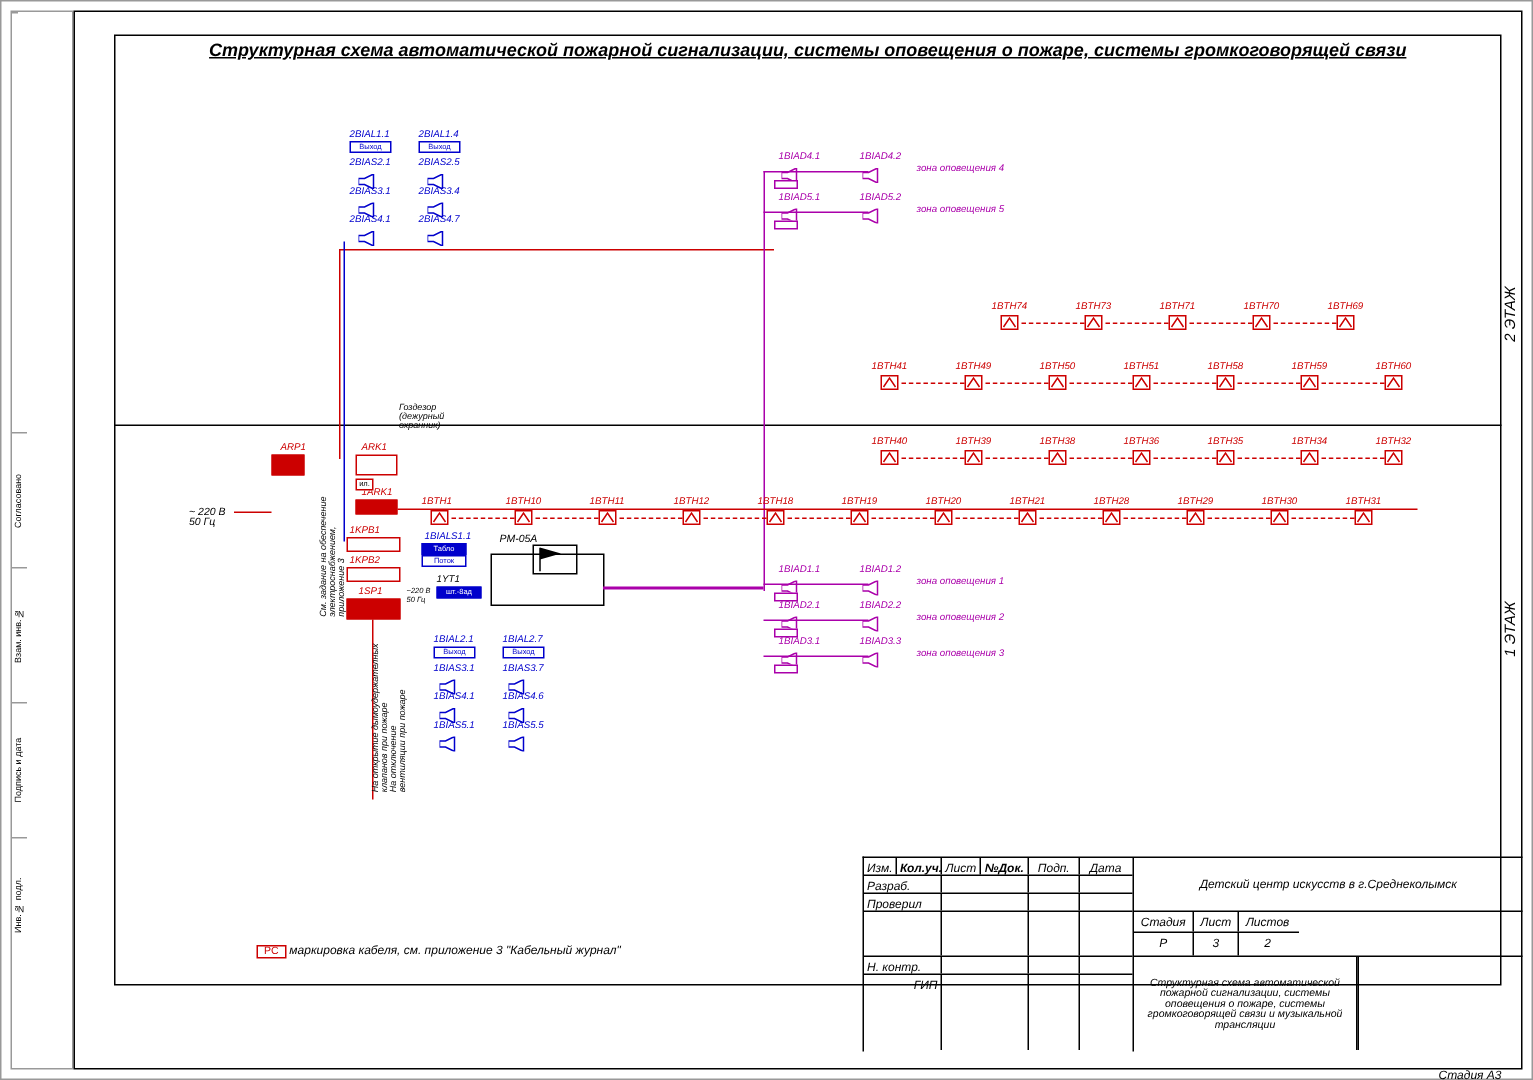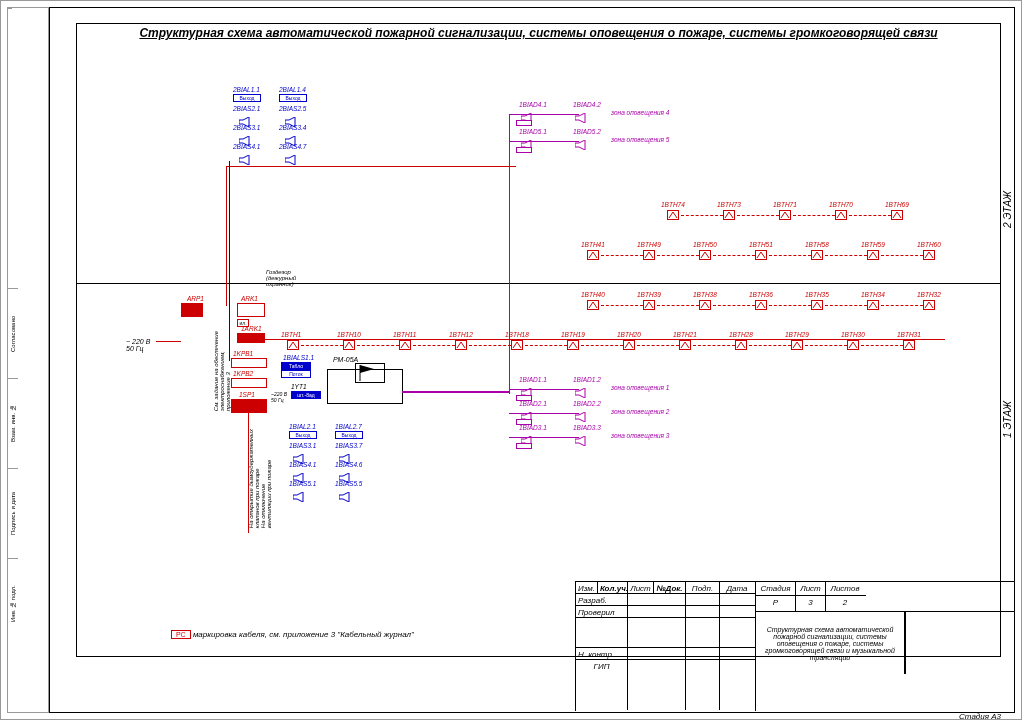--- a/index.html
+++ b/index.html
@@ -21,21 +21,21 @@
 .bbox{position:absolute;border:1px solid #00c;font-size:5px;text-align:center;background:#fff;color:#00c}
 .mbox{position:absolute;border:1px solid #a0a;background:#fff}
 .rfill{background:#c00;color:#fff}
 .bfill{background:#00c;color:#fff}
 .line-r{position:absolute;background:#c00}
 .line-b{position:absolute;background:#00c}
 .line-m{position:absolute;background:#a0a}
 .spk{position:absolute;width:14px;height:10px}
 .spk svg{width:100%;height:100%}
 .detector{position:absolute;width:12px;height:10px;border:1px solid #c00;display:flex;align-items:center;justify-content:center;color:#c00;font-size:7px}
-.title-block{position:absolute;right:6px;bottom:8px;width:440px;height:130px;border:1.5px solid #000;border-right:none;border-bottom:none;font-size:8px}
+.title-block{position:absolute;right:6px;bottom:18px;width:440px;height:130px;border:1.5px solid #000;border-right:none;border-bottom:none;font-size:8px}
 .tb-row{border-bottom:1px solid #000;display:flex}
 .tb-cell{border-right:1px solid #000;padding:2px;font-style:italic;text-align:center}
 .sidebar{position:absolute;left:6px;top:6px;bottom:6px;width:42px;border:1px solid #999}
 .sidebar-cell{border-bottom:1px solid #999;height:90px;writing-mode:vertical-rl;transform:rotate(180deg);font-size:6px;text-align:center;padding:2px}
 .legend{position:absolute;left:170px;bottom:80px;font-size:8px;font-style:italic}
 .legend-box{display:inline-block;border:1px solid #c00;padding:0 4px;font-size:7px;font-style:normal;color:#c00}
 .format-label{position:absolute;right:20px;bottom:-2px;font-size:8px;font-style:italic}
 .power-label{position:absolute;font-size:7px;font-style:italic}
 .vert-note{position:absolute;writing-mode:vertical-rl;transform:rotate(180deg);font-size:6px;font-style:italic}
 .yt-flag{position:absolute;width:30px;height:20px;border:1px solid #000;display:flex;align-items:center;justify-content:center}
@@ -272,27 +272,28 @@
             <div class="tb-cell" style="width:34px"></div>
             <div class="tb-cell" style="width:34px;border-right:none"></div>
           </div>
 <div class="tb-row" style="height:12px">
             <div class="tb-cell" style="width:52px;text-align:left">Н. контр.</div>
             <div class="tb-cell" style="width:58px"></div>
             <div class="tb-cell" style="width:34px"></div>
             <div class="tb-cell" style="width:34px;border-right:none"></div>
           </div>
 <div class="tb-row" style="height:50px;border-bottom:none">
-            <div class="tb-cell" style="width:52px;text-align:center">ГИП</div>
+            <div class="tb-cell" style="width:52px;text-align:right">ГИП</div>
             <div class="tb-cell" style="width:58px"></div>
             <div class="tb-cell" style="width:34px"></div>
             <div class="tb-cell" style="width:34px;border-right:none"></div>
           </div>
 </div>
 <div style="flex:1">
+<div class="tb-row" style="height:36px;align-items:center;justify-content:center;font-style:italic">Детский центр искусств в г.Среднеколымск</div>
 <div style="display:flex;height:30px;border-bottom:1px solid #000">
 <div style="width:110px">
 <div style="display:flex;height:14px;border-bottom:1px solid #000">
 <div class="tb-cell" style="width:40px">Стадия</div>
 <div class="tb-cell" style="width:30px">Лист</div>
 <div class="tb-cell" style="width:38px;border-right:none">Листов</div>
 </div>
 <div style="display:flex;height:15px">
 <div class="tb-cell" style="width:40px">Р</div>
 <div class="tb-cell" style="width:30px">3</div>

